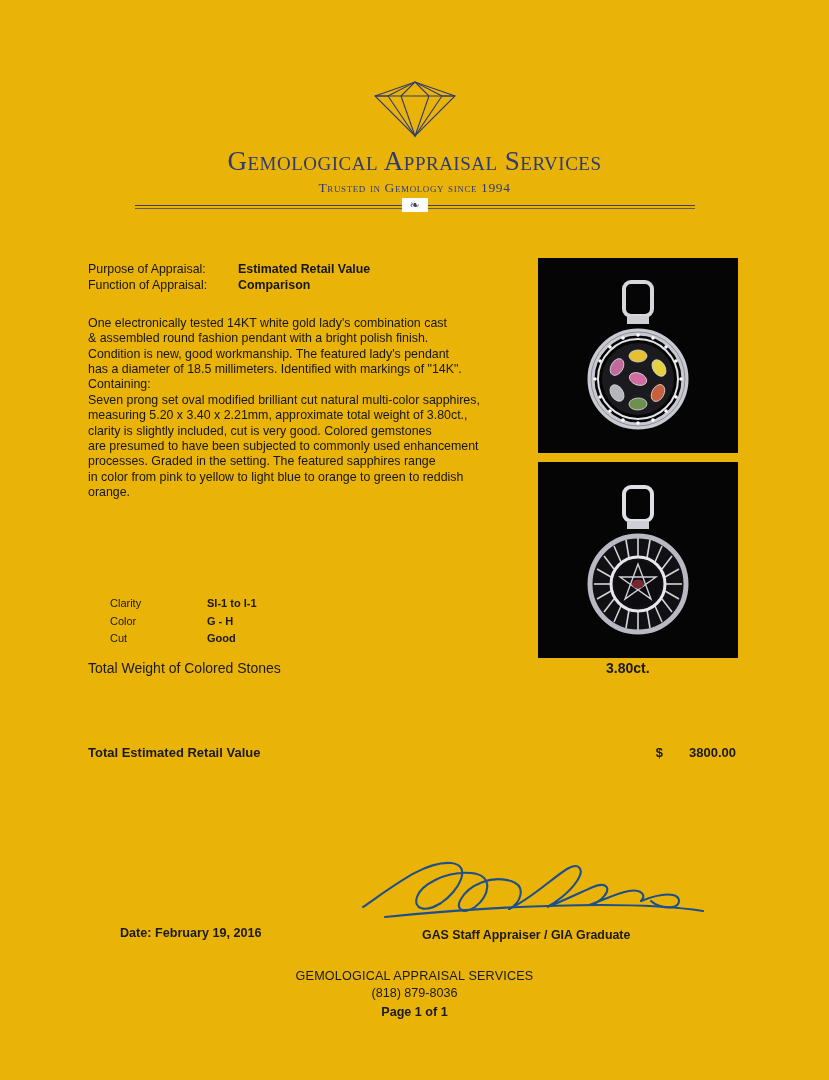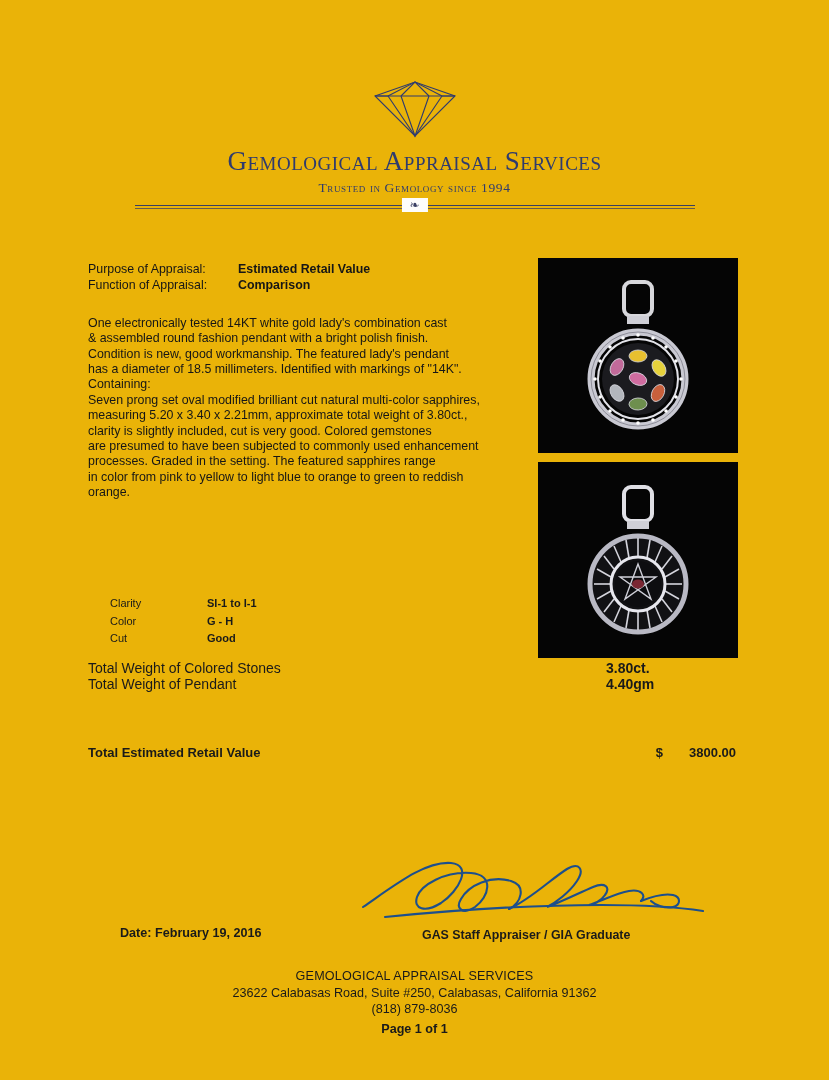--- a/index.html
+++ b/index.html
@@ -271,24 +271,20 @@
     <div class="grade-row">
       <div class="grade-name">Cut</div>
       <div class="grade-val">Good</div>
     </div>
   </div>
 
   <div class="totals">
     <div class="total-row">
       <div class="t-label">Total Weight of Colored Stones</div>
       <div class="t-val">3.80ct.</div>
-    </div>
-    <div class="total-row">
-      <div class="t-label">Total Weight of Pendant</div>
-      <div class="t-val">4.40gm</div>
     </div>
   </div>
 
   <div class="final-row">
     <div>Total Estimated Retail Value</div>
     <div class="final-amount">
       <span>$</span>
       <span>3800.00</span>
     </div>
   </div>
@@ -378,18 +374,17 @@
       <path d="M286 46 C296 42 308 38 318 40 C326 42 326 50 318 52 C310 54 300 50 296 46"></path>
       <path d="M30 62 C90 56 170 50 246 50 C290 50 322 52 348 56"></path>
     </g>
   </svg>
 
   <div class="date-line">Date: February 19, 2016</div>
   <div class="appraiser-line">GAS Staff Appraiser / GIA Graduate</div>
 
   <div class="footer">
     <div class="f-name">GEMOLOGICAL APPRAISAL SERVICES</div>
-    <div>23622 Calabasas Road, Suite #250, Calabasas, California 91362</div>
     <div>(818) 879-8036</div>
     <div class="f-page">Page 1 of 1</div>
   </div>
 
 </div>
 
 </body></html>

